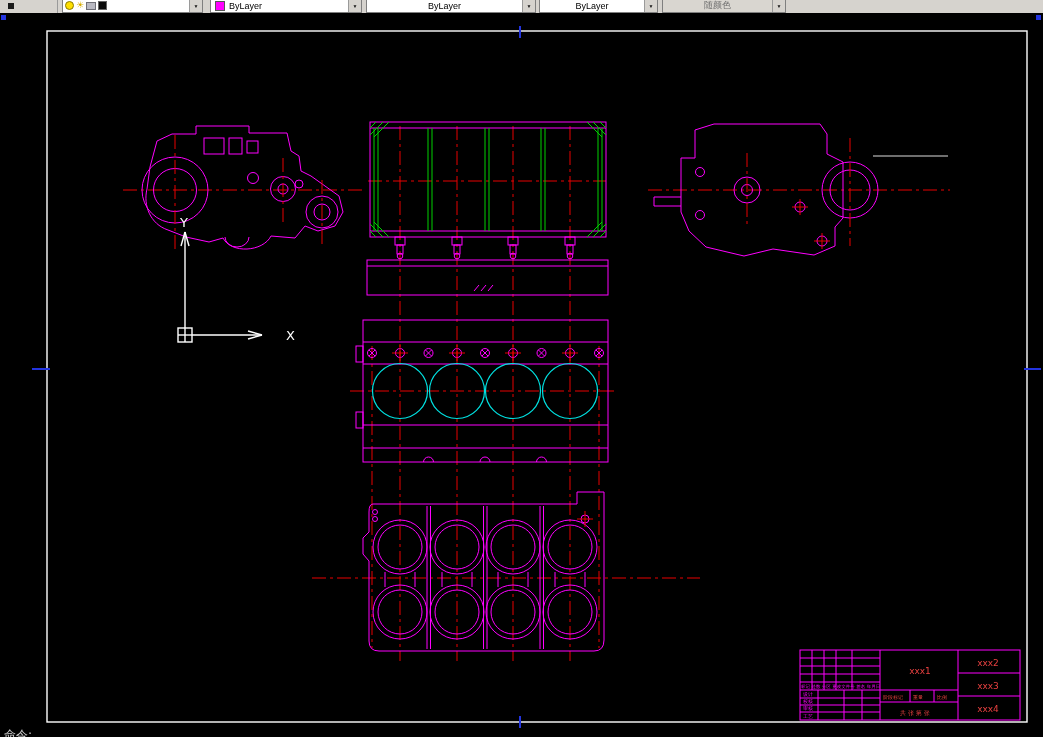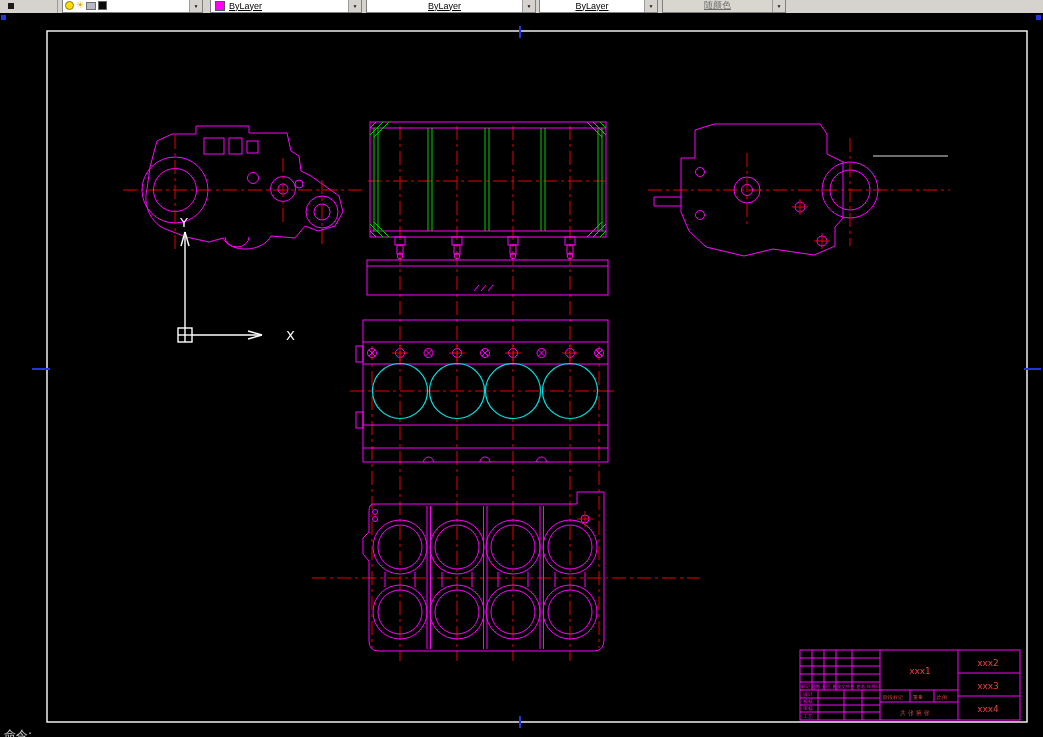--- a/index.html
+++ b/index.html
@@ -9,21 +9,21 @@
   .toolbar{position:absolute;top:0;left:0;width:1043px;height:13px;background:#d6d3ce;
            overflow:hidden;z-index:10;}
   .tb-frag{position:absolute;left:0;top:-2px;width:57px;height:15px;background:#d6d3ce;
            border-right:1px solid #9a9a9a;}
   .tb-frag .mark{position:absolute;left:8px;top:5px;width:6px;height:6px;background:#1a1a1a;}
   .combo{position:absolute;top:-2px;height:15px;background:#fff;border:1px solid #7f7f7f;
          display:flex;align-items:center;font-size:9px;color:#000;box-sizing:border-box;}
   .combo .dd{margin-left:auto;width:12px;align-self:stretch;background:#d6d3ce;
              border-left:1px solid #9a9a9a;display:flex;align-items:center;justify-content:center;
              font-size:5px;color:#111;}
-  .combo-text{padding-left:4px;white-space:nowrap;text-decoration:underline;}
+  .combo-text{padding-left:4px;white-space:nowrap;}
   .combo.centered .combo-text{margin-left:auto;padding-left:0;}
   .color-chip{width:8px;height:8px;background:#ff00ff;border:1px solid #555;margin-left:4px;flex:0 0 auto;}
   .ico{flex:0 0 auto;margin-left:2px;}
   .ico.bulb{width:7px;height:7px;border-radius:50%;background:#ffdf00;border:1px solid #8a7a00;}
   .ico.sun{color:#d8ae00;font-size:9px;line-height:9px;font-family:"DejaVu Sans",sans-serif;}
   .ico.printer{width:8px;height:6px;background:#b9b9c2;border:1px solid #6f6f77;}
   .ico.swatch{width:7px;height:7px;background:#0a0a0a;border:1px solid #666;}
   .combo.disabled{background:#d9d6d0;color:#6e6e6e;}
   
   .canvas{position:absolute;inset:0;background:#000;}

